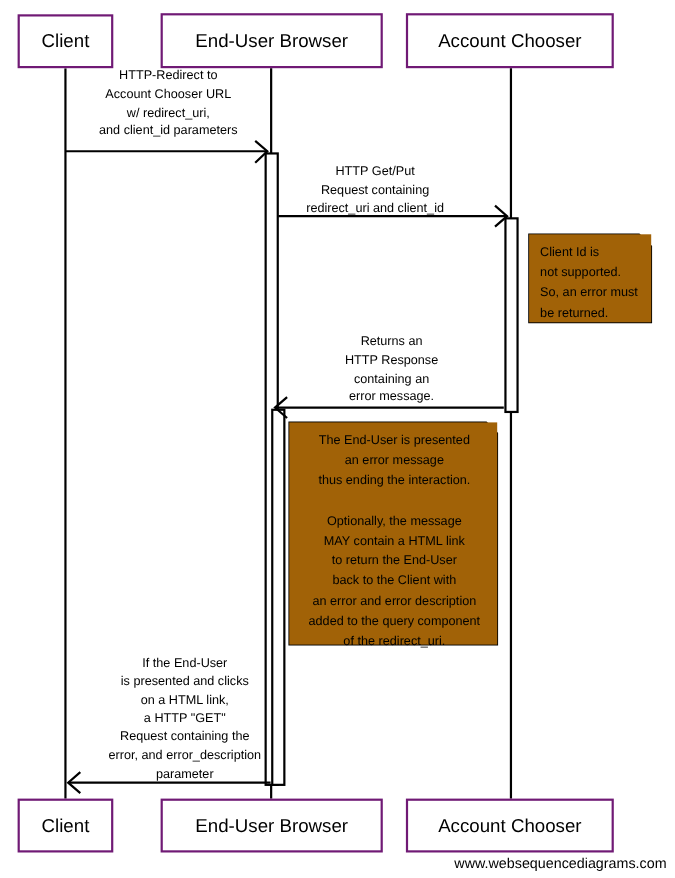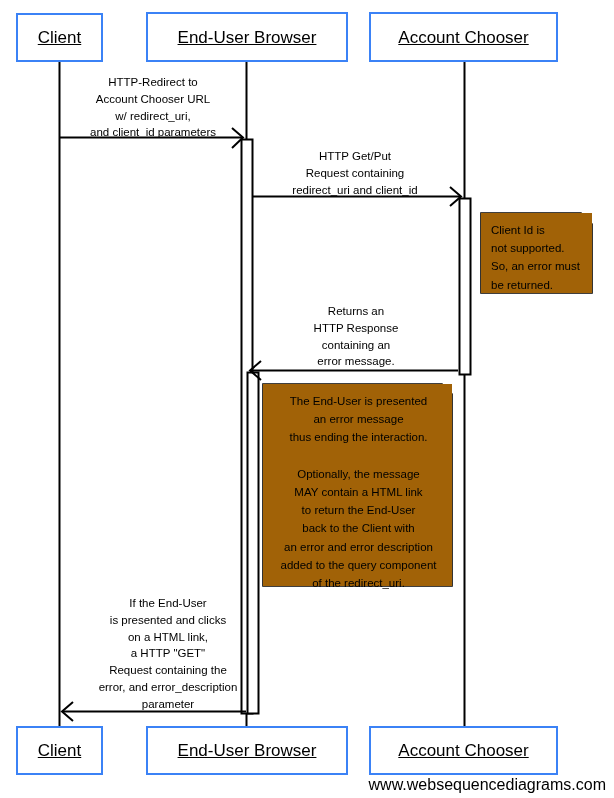--- a/index.html
+++ b/index.html
@@ -27,27 +27,26 @@
     left: 0;
     top: 0;
     width: 614px;
     height: 798px;
     display: block;
   }
   
   .actor-box {
     position: absolute;
     box-sizing: border-box;
-    border: 2px solid #3b82f6;
+    border: 2px solid #701a75;
     background: #ffffff;
     display: flex;
     align-items: center;
     justify-content: center;
     text-align: center;
-    text-decoration: underline;
   }
   .actor-label {
     font-size: 17px;
     line-height: 19px;
     color: #000;
     white-space: nowrap;
     letter-spacing: 0px;
   }
   
   .msg-label {
@@ -72,21 +71,21 @@
     font-size: 11.5px;
     line-height: 18.2px;
     white-space: pre-line;
     color: #000;
   }
   
   .footer-credit {
     position: absolute;
     right: 8px;
     bottom: 6px;
-    font-size: 16px;
+    font-size: 13px;
     line-height: 14px;
     color: #000;
     white-space: nowrap;
     margin-left: 20px;
   }
 </style>
 </head>
 <body>
 
 <div id="diagram-root">
@@ -147,26 +146,26 @@
   <div class="actor-box" style="left:16px; top:726px; width:87px; height:49px;">
     <span class="actor-label">Client</span>
   </div>
   <div class="actor-box" style="left:146px; top:726px; width:202px; height:49px;">
     <span class="actor-label">End-User Browser</span>
   </div>
   <div class="actor-box" style="left:369px; top:726px; width:189px; height:49px;">
     <span class="actor-label">Account Chooser</span>
   </div>
 
-  <div class="msg-label" style="left:62px; top:74px; width:182px;">HTTP-Redirect to
+  <div class="msg-label" style="left:62px; top:61px; width:182px;">HTTP-Redirect to
 Account Chooser URL
 w/ redirect_uri,
 and client_id parameters</div>
 
-  <div class="msg-label" style="left:250px; top:148px; width:210px;">HTTP Get/Put
+  <div class="msg-label" style="left:236px; top:148px; width:210px;">HTTP Get/Put
 Request containing
 redirect_uri and client_id</div>
 
   <div class="msg-label" style="left:254px; top:303px; width:204px;">Returns an
 HTTP Response
 containing an
 error message.</div>
 
   <div class="msg-label" style="left:62px; top:595px; width:182px;padding-left:15px;">If the End-User
 is presented and clicks

